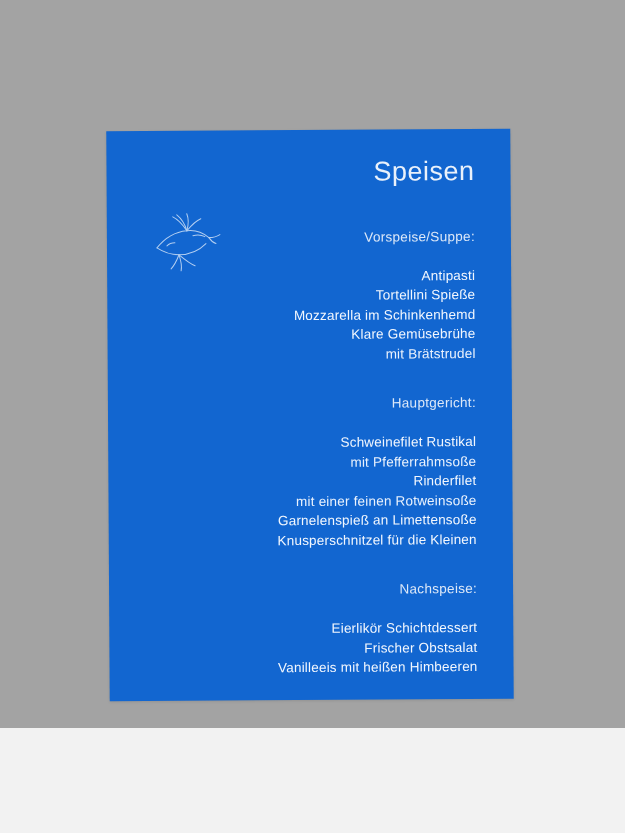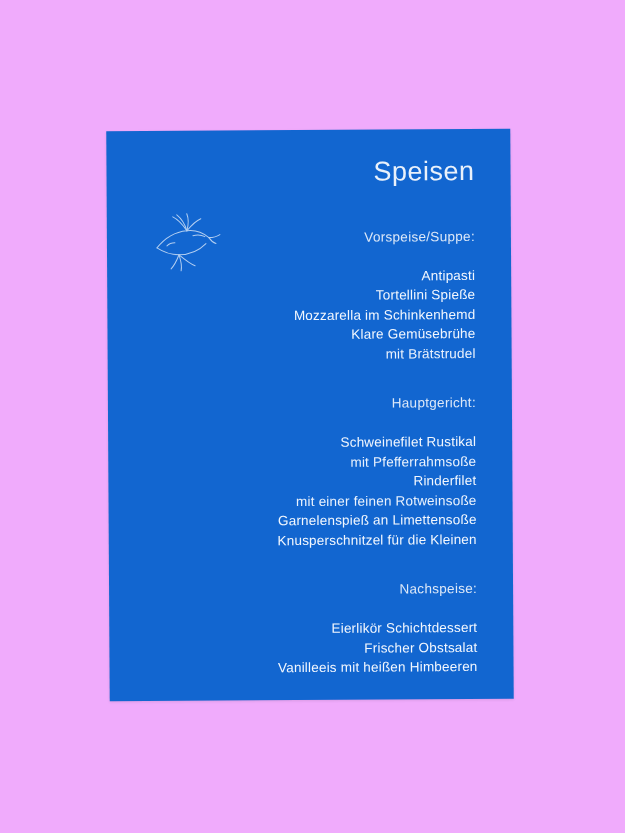--- a/index.html
+++ b/index.html
@@ -9,22 +9,22 @@
   body {
     width: 625px;
     height: 833px;
     background: #f2f2f2;
     font-family: "Liberation Sans", sans-serif;
     overflow: hidden;
   }
   #page {
     position: relative;
     width: 625px;
-    height: 833px;
-    background: #f0abfc;
+    height: 728px;
+    background: #a3a3a3;
   }
   
   #menu-card {
     position: absolute;
     left: 108px;
     top: 130px;
     width: 404px;
     height: 570px;
     background: #1266d0;
     box-shadow: 0 1px 3px rgba(0,0,0,0.10);

